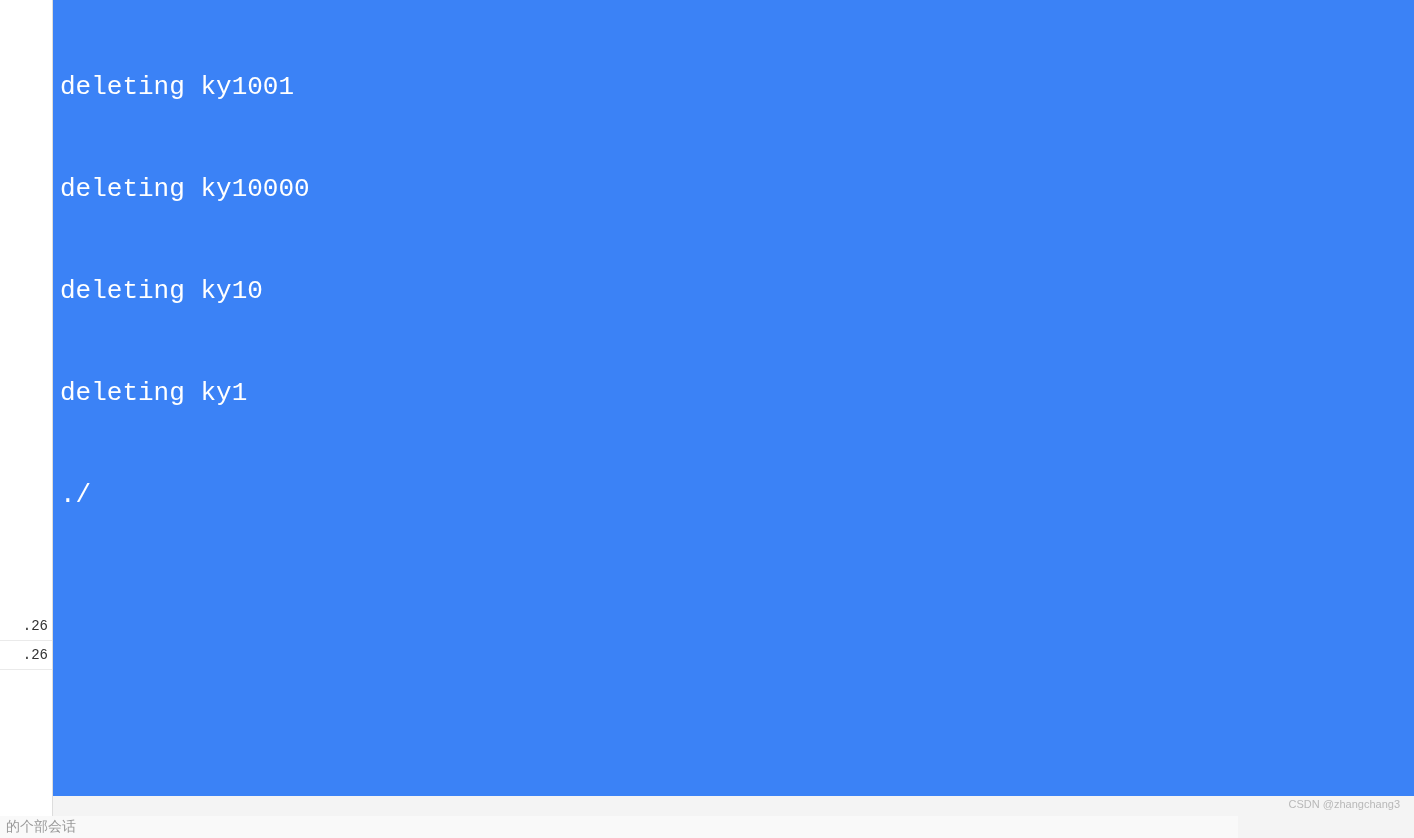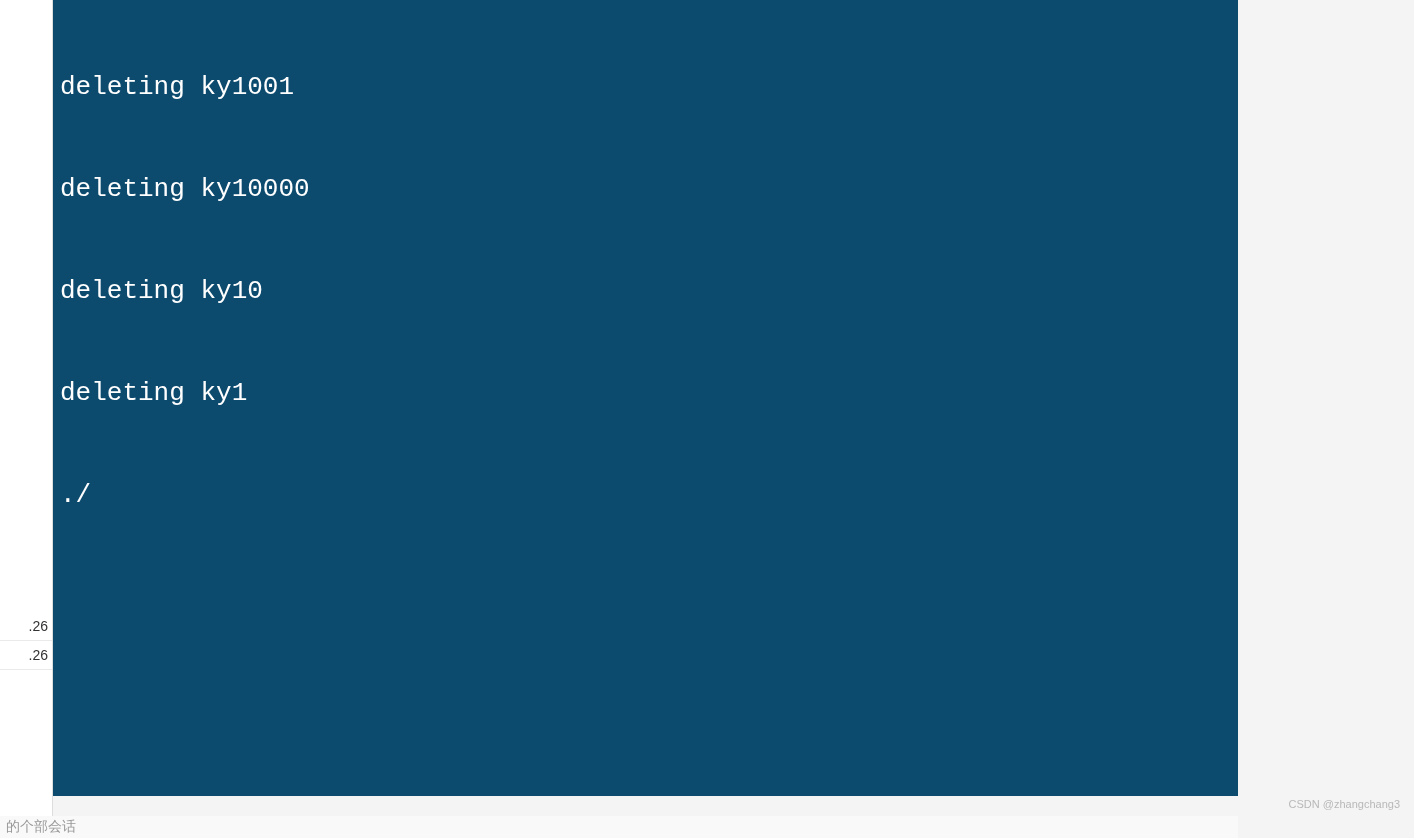--- a/index.html
+++ b/index.html
@@ -19,30 +19,30 @@
       height: 838px;
       background: #ffffff;
       border-right: 1px solid #ddd;
     }
     .sidebar-item {
       font-size: 14px;
       color: #333;
       text-align: right;
       padding: 6px 4px 6px 0;
       border-bottom: 1px solid #eaeaea;
-      font-family: Liberation Sans, sans-serif;
+      font-family: Liberation Mono, monospace;
     }
     .sidebar-item.first { margin-top: 612px; }
     .terminal {
       position: absolute;
       left: 53px;
       top: 0;
-      width: 1185px;
+      width: 1361px;
       height: 796px;
-      background: #0c4a6e;
+      background: #3b82f6;
       color: #ffffff;
       font-size: 26px;
       line-height: 34px;
       padding-left: 7px;
       padding-top: 2px;
       white-space: pre;
       font-family: "Consolas", "Courier New", monospace;
       font-weight: 500;
     }
     .line { display: block; height: 34px; }

